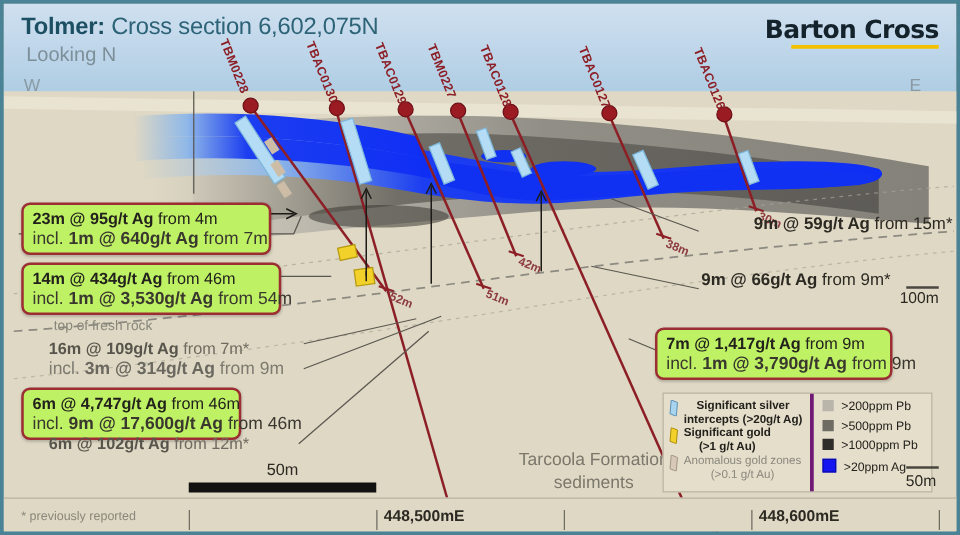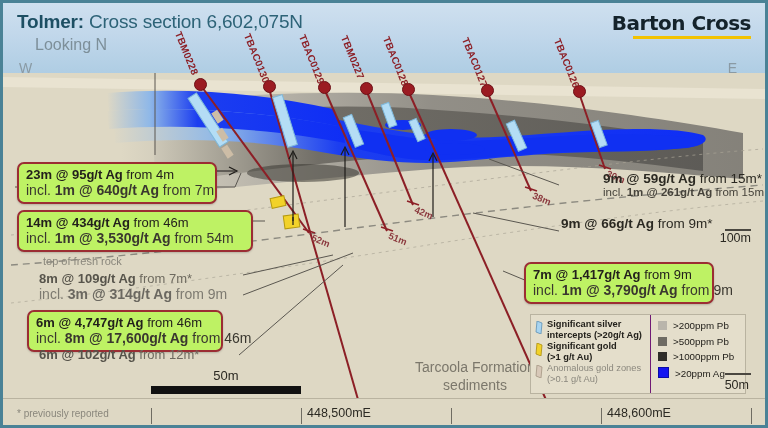--- a/index.html
+++ b/index.html
@@ -19,21 +19,21 @@
     position:absolute;left:0;top:0;width:100%;height:82px;
     background:linear-gradient(180deg,#cfe0ef 0%,#bfd6ea 45%,#a9cae1 100%);
   }
   .title{
     position:absolute;left:14px;top:8px;
     font-size:19px;color:#2d6377;font-weight:400;white-space:nowrap;
     letter-spacing:-0.2px;
   }
   .title b{font-weight:bold;color:#1d4f63;}
   .subtitle{
-    position:absolute;left:32px;top:33px;
+    position:absolute;left:18px;top:33px;
     font-size:16px;color:#7d8f99;
   }
   .wmark{
     position:absolute;left:16px;top:57px;
     font-size:14px;color:#8a9aa4;
   }
   .emark{
     position:absolute;right:28px;top:57px;
     font-size:14px;color:#8a9aa4;
   }
@@ -102,35 +102,35 @@
     position:absolute;font-size:9.5px;color:#8c3a3f;font-weight:bold;
     transform-origin:left top;transform:rotate(22deg);white-space:nowrap;
   }
 
   
   .legend{
     position:absolute;left:527px;top:311px;width:216px;height:80px;
     background:#e4decb;border:1px solid #b9b3a0;box-sizing:border-box;
     display:flex;
   }
-  .legend-left{width:120px;padding:4px 3px 0 4px;box-sizing:border-box;border-right:1px solid #701a75;}
+  .legend-left{width:120px;padding:4px 3px 0 4px;box-sizing:border-box;border-right:3px solid #701a75;text-align:center;}
   .legend-right{flex:1;padding:5px 0 0 7px;box-sizing:border-box;}
   .lg-row{display:flex;align-items:flex-start;margin-bottom:1px;}
   .lg-txt{font-size:9.3px;line-height:10.5px;color:#23211c;font-weight:bold;}
   .lg-txt.dim{color:#8b887e;font-weight:normal;}
   .lg-ico{width:9px;flex:0 0 9px;margin-right:3px;margin-top:1px;}
   .sw{width:9px;height:9px;display:inline-block;margin-right:6px;vertical-align:-1px;}
   .lg-row2{font-size:9.8px;color:#23211c;margin-bottom:4.5px;white-space:nowrap;}
 
   
   .bottom-axis{
     position:absolute;left:0;bottom:0;width:768px;height:26px;
     background:#ded8c4;border-top:1px solid #b9b3a0;
   }
-  .coord{position:absolute;bottom:5px;font-size:12.5px;color:#2b2922;}
+  .coord{position:absolute;bottom:5px;font-size:12.5px;color:#2b2922;font-weight:bold;}
   .tick{position:absolute;bottom:1px;width:1px;height:16px;background:#6f6c62;}
   .prevrep{position:absolute;left:14px;bottom:6px;font-size:10px;color:#8a877c;}
 
   .scalebar{position:absolute;left:148px;bottom:31px;width:150px;height:8px;background:#111;}
   .scaletxt{position:absolute;left:148px;bottom:42px;width:150px;text-align:center;font-size:13px;color:#2b2922;}
 
   .vscale100{position:absolute;right:14px;top:228px;font-size:12.5px;color:#2b2922;}
   .vscale100-bar{position:absolute;right:14px;top:226px;width:26px;height:2px;background:#4a4740;}
   .vscale50{position:absolute;right:16px;bottom:33px;font-size:12.5px;color:#2b2922;}
   .vscale50-bar{position:absolute;right:14px;bottom:50px;width:26px;height:2px;background:#4a4740;}
@@ -305,47 +305,46 @@
   <div class="depthlbl" style="left:414px;top:201px;">42m</div>
   <div class="depthlbl" style="left:552px;top:407px;">126m</div>
   <div class="depthlbl" style="left:532px;top:187px;">38m</div>
   <div class="depthlbl" style="left:606px;top:165px;">30m</div>
 
   <div class="callout" style="left:14px;top:159px;width:200px;">
     <div class="l1"><b>23m @ 95g/t Ag</b><span> from 4m</span></div>
     <div class="l2"><span>incl. </span><b>1m @ 640g/t Ag</b><span> from 7m</span></div>
   </div>
 
-  <div class="callout" style="left:14px;top:207px;width:236px;">
+  <div class="callout" style="left:14px;top:207px;width:208px;">
     <div class="l1"><b>14m @ 434g/t Ag</b><span> from 46m</span></div>
     <div class="l2"><span>incl. </span><b>1m @ 3,530g/t Ag</b><span> from 54m</span></div>
   </div>
 
-  <div class="callout" style="left:24px;top:307px;width:196px;">
+  <div class="callout" style="left:14px;top:307px;width:176px;">
     <div class="l1"><b>6m @ 4,747g/t Ag</b><span> from 46m</span></div>
-    <div class="l2"><span>incl. </span><b>8m @ 17,600g/t Ag</b><span> from 46m</span></div>
+    <div class="l2"><span>incl. </span><b>9m @ 17,600g/t Ag</b><span> from 46m</span></div>
   </div>
 
   <div class="callout" style="left:521px;top:259px;width:190px;">
     <div class="l1"><b>7m @ 1,417g/t Ag</b><span> from 9m</span></div>
     <div class="l2"><span>incl. </span><b>1m @ 3,790g/t Ag</b><span> from 9m</span></div>
   </div>
 
   <div class="plaincall" style="left:36px;top:268px;">
-    <div class="l1"><b>8m @ 109g/t Ag</b><span> from 7m*</span></div>
+    <div class="l1"><b>16m @ 109g/t Ag</b><span> from 7m*</span></div>
     <div class="l2"><span>incl. </span><b>3m @ 314g/t Ag</b><span> from 9m</span></div>
   </div>
 
   <div class="plaincall" style="left:36px;top:344px;">
     <div class="l1"><b>6m @ 102g/t Ag</b><span> from 12m*</span></div>
   </div>
 
   <div class="rightcall" style="left:600px;top:168px;">
     <div class="l1"><b>9m @ 59g/t Ag</b><span> from 15m*</span></div>
-    <div class="l2"><span>incl. </span><b>1m @ 261g/t Ag</b><span> from 15m</span></div>
   </div>
 
   <div class="rightcall" style="left:558px;top:213px;">
     <div class="l1"><b>9m @ 66g/t Ag</b><span> from 9m*</span></div>
   </div>
 
   <div class="fresh-rock">top of fresh rock</div>
   <div class="tarcoola">
     <span>Tarcoola Formation</span><br>
     <span>sediments</span>

